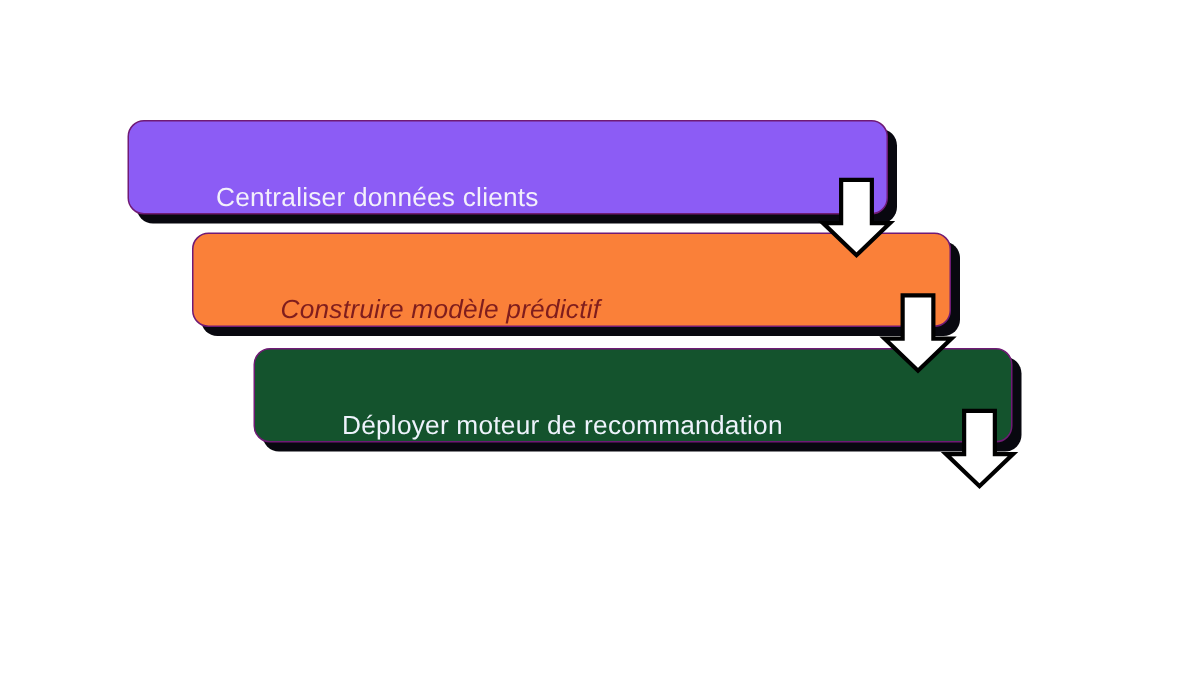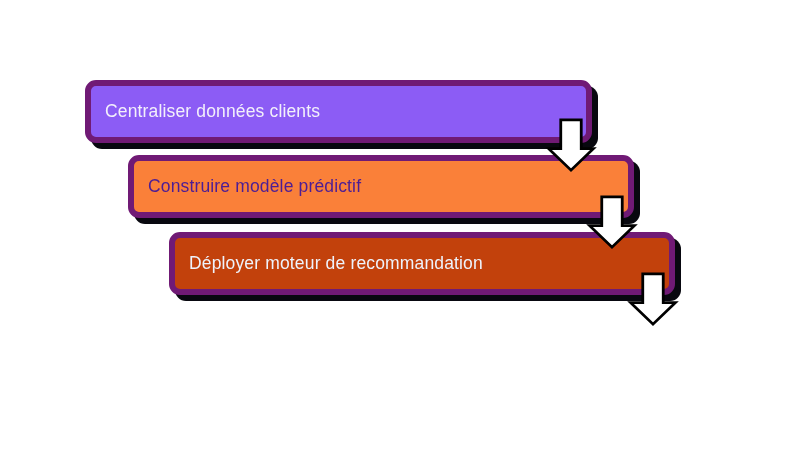--- a/index.html
+++ b/index.html
@@ -16,25 +16,26 @@
   #canvas {
     position: relative;
     width: 800px;
     height: 450px;
     background: #ffffff;
   }
   .step-box {
     position: absolute;
     box-sizing: border-box;
     border-radius: 11px;
-    border: 6px solid #701a75;
+    border: 1px solid #701a75;
     box-shadow: 6px 6px 0 0 #08080f;
     display: flex;
-    align-items: center;
+    align-items: flex-end;
     z-index: 2;
+    padding-left: 44px;
   }
   .step-label {
     color: #f3f0fb;
     font-family: "Liberation Sans", sans-serif;
     font-size: 17.5px;
     font-weight: 400;
     letter-spacing: 0.15px;
     line-height: 1.2;
     padding-left: 14px;
     white-space: nowrap;
@@ -53,24 +54,24 @@
 </head>
 <body style="background: rgb(255, 255, 255);">
 
 <div id="canvas" style="background: rgb(255, 255, 255);">
 
   <div class="step-box" id="box-1" style="left: 85px; top: 80px; width: 507px; height: 63px; background: rgb(140, 92, 245); z-index: 2;">
     <span class="step-label" style="color: rgb(243, 240, 251);">Centraliser données clients</span>
   </div>
 
   <div class="step-box" id="box-2" style="left: 128px; top: 155px; width: 506px; height: 63px; background: rgb(250, 128, 57); z-index: 3;">
-    <span class="step-label" style="color: #4c1d95;">Construire modèle prédictif</span>
+    <span class="step-label" style="color: #7f1d1d; font-style: italic;">Construire modèle prédictif</span>
   </div>
 
-  <div class="step-box" id="box-3" style="left: 169px; top: 232px; width: 506px; height: 63px; background: #c2410c; z-index: 4;">
+  <div class="step-box" id="box-3" style="left: 169px; top: 232px; width: 506px; height: 63px; background: #14532d; z-index: 4;">
     <span class="step-label" style="color: rgb(238, 243, 252);">Déployer moteur de recommandation</span>
   </div>
 
 
   <div class="connector" id="conn-1" style="left: 544px; top: 118px;">
     <svg width="54" height="54" viewBox="0 0 54 58">
       <path d="M 16 2 L 38 2 L 38 33 L 51 33 L 27 56 L 3 33 L 16 33 Z" fill="#ffffff" stroke="#000000" stroke-width="3" stroke-linejoin="miter"></path>
     </svg>
   </div>
 

